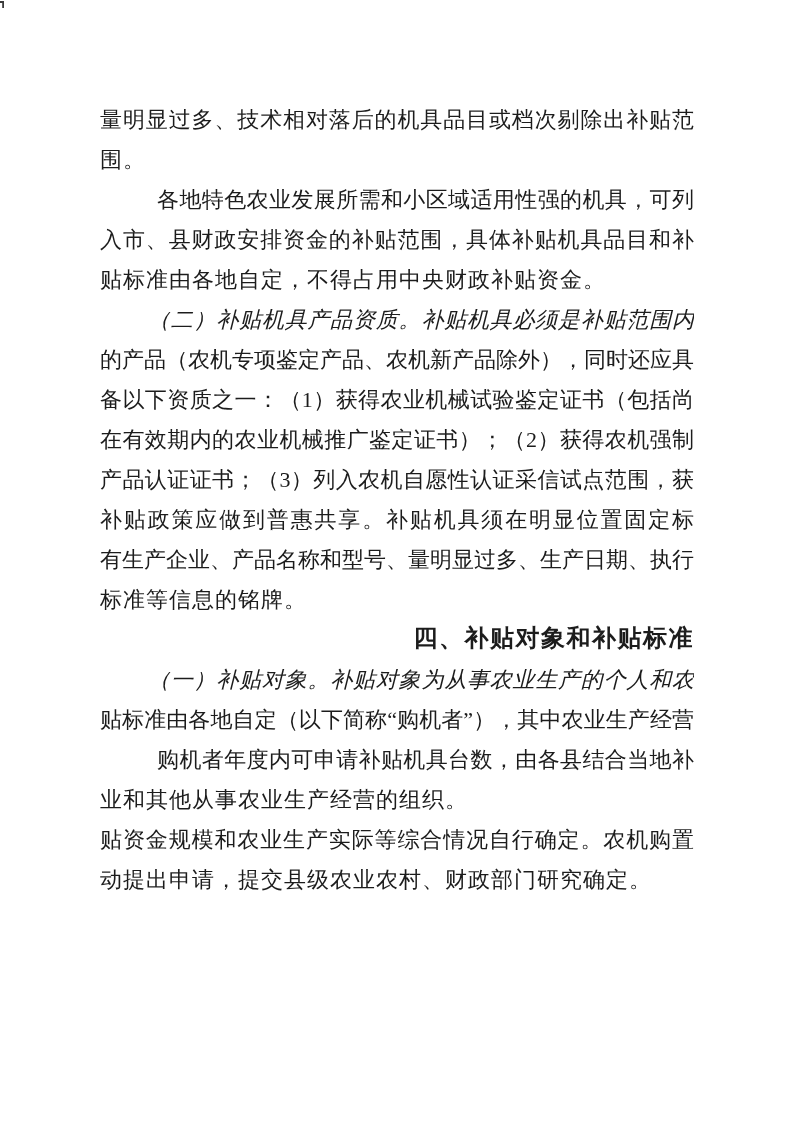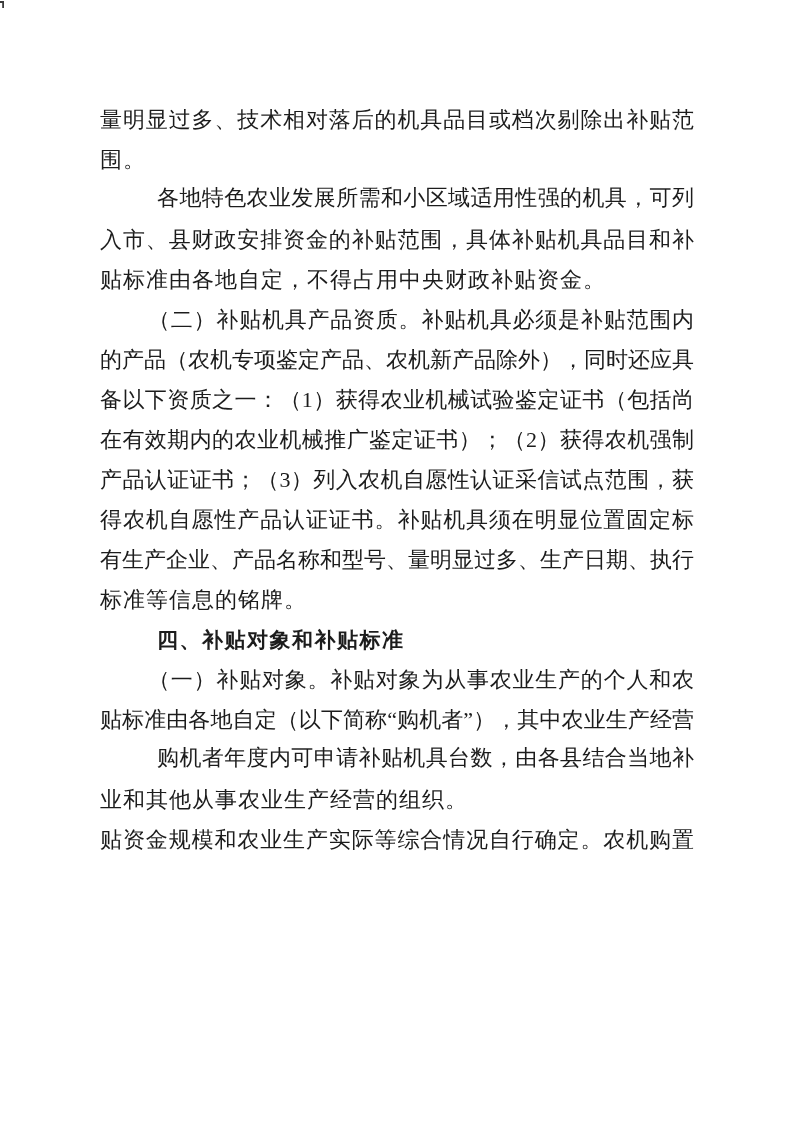--- a/index.html
+++ b/index.html
@@ -39,27 +39,28 @@
     letter-spacing: 1px;
   }
   .line.justify {
     white-space: normal;
     letter-spacing: 0;
     text-align: justify;
     text-align-last: justify;
     text-justify: inter-character;
     overflow: hidden;
   }
-  .line.indent-cjk   { padding-left: 57px; font-family: Liberation Mono, monospace; }
-  .line.indent-paren { padding-left: 48px; }
+  .line.indent-cjk   { padding-left: 57px; }
+  .line.indent-paren { padding-left: 48px; font-style: italic; }
   .line.heading {
-    font-family: Liberation Serif, serif;
+    font-family: Liberation Mono, monospace;
     font-weight: bold;
-    font-size: 21px;
+    font-size: 24px;
     letter-spacing: 1.5px;
+    text-align: right;
   }
   .page-number {
     position: absolute;
     top: 1038px;
     left: 570px;
     width: 90px;
     font-size: 20px;
     line-height: 30px;
     letter-spacing: 2px;
     word-spacing: 5px;
@@ -76,24 +77,25 @@
       <div class="line justify">量明显过多、技术相对落后的机具品目或档次剔除出补贴范</div>
       <div class="line">围。</div>
       <div class="line justify indent-cjk">各地特色农业发展所需和小区域适用性强的机具，可列</div>
       <div class="line justify">入市、县财政安排资金的补贴范围，具体补贴机具品目和补</div>
       <div class="line">贴标准由各地自定，不得占用中央财政补贴资金。</div>
       <div class="line justify indent-paren">（二）补贴机具产品资质。补贴机具必须是补贴范围内</div>
       <div class="line justify">的产品（农机专项鉴定产品、农机新产品除外），同时还应具</div>
       <div class="line justify">备以下资质之一：（1）获得农业机械试验鉴定证书（包括尚</div>
       <div class="line justify">在有效期内的农业机械推广鉴定证书）；（2）获得农机强制性</div>
       <div class="line justify">产品认证证书；（3）列入农机自愿性认证采信试点范围，获</div>
-      <div class="line justify">得农机自愿性产品认证证书。补贴机具须在明显位置固定标</div>
+      <div class="line justify">补贴政策应做到普惠共享。补贴机具须在明显位置固定标</div>
       <div class="line justify">有生产企业、产品名称和型号、量明显过多、生产日期、执行</div>
       <div class="line">标准等信息的铭牌。</div>
       <div class="line indent-cjk heading">四、补贴对象和补贴标准</div>
       <div class="line justify indent-paren">（一）补贴对象。补贴对象为从事农业生产的个人和农</div>
       <div class="line justify">贴标准由各地自定（以下简称“购机者”），其中农业生产经营组</div>
       <div class="line justify indent-cjk">购机者年度内可申请补贴机具台数，由各县结合当地补</div>
       <div class="line">业和其他从事农业生产经营的组织。</div>
       <div class="line justify">贴资金规模和农业生产实际等综合情况自行确定。农机购置</div>
+      <div class="line">动提出申请，提交县级农业农村、财政部门研究确定。</div>
     </main>
   <div class="page-number">— 5 —</div>
 </div>
 
 </body></html>

